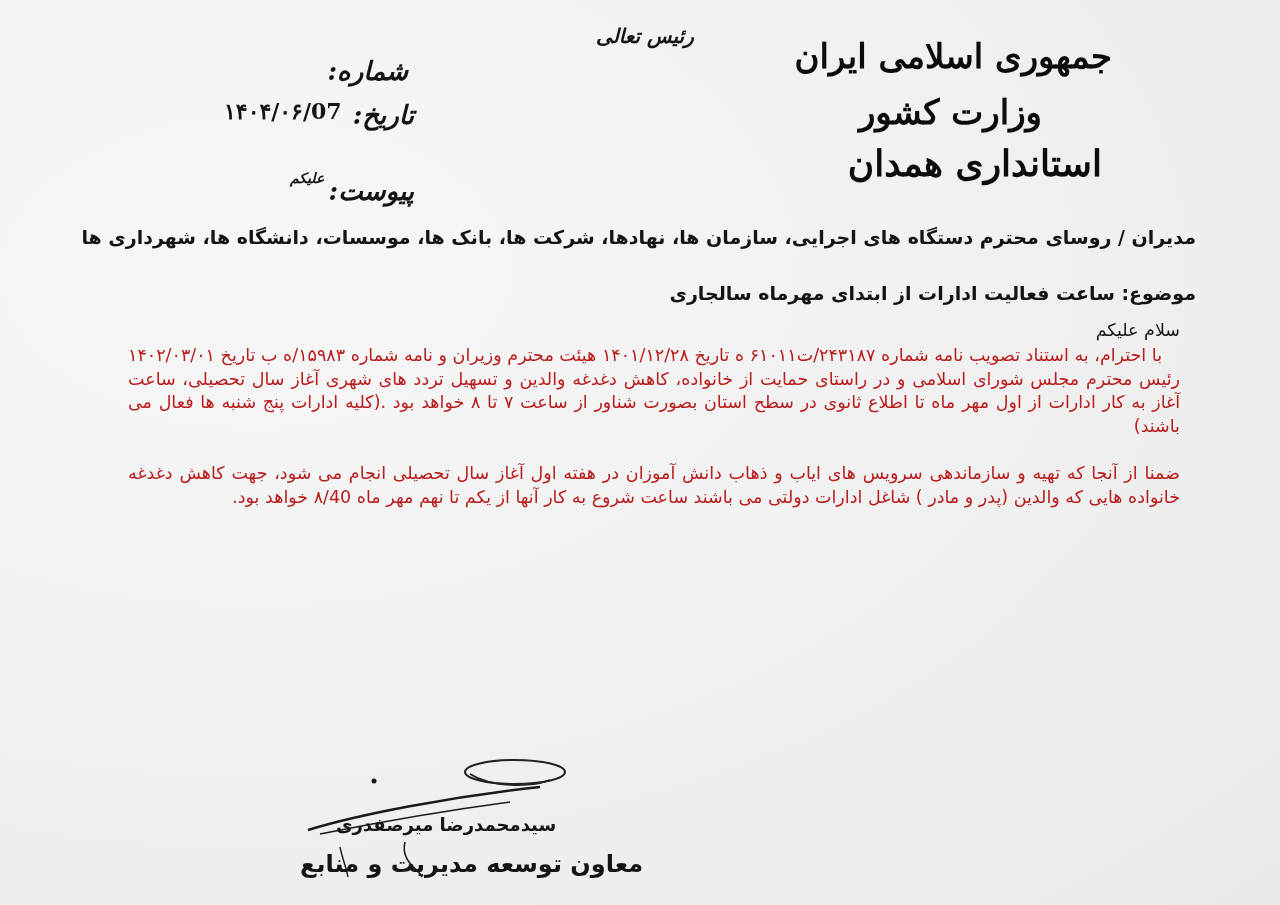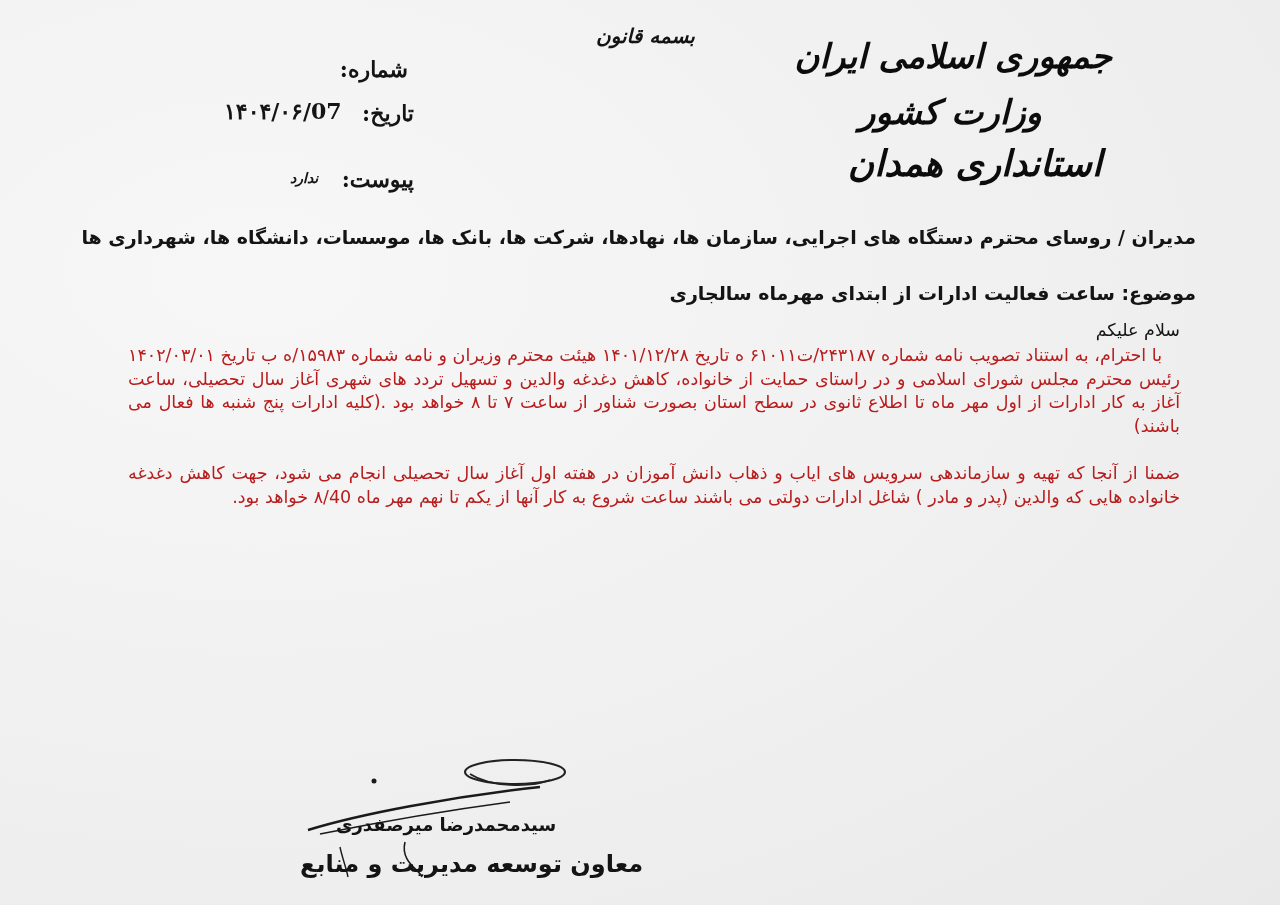--- a/index.html
+++ b/index.html
@@ -9,37 +9,37 @@
       background-image: radial-gradient(ellipse at 20% 30%, #f7f7f7 0%, #f0f0f0 55%, #e9e9e9 100%);
       font-family: "DejaVu Sans", sans-serif;
       color: #141414;
       position: relative;
     }
     .page { position: absolute; inset: 0; direction: rtl; }
     .abs { position: absolute; white-space: nowrap; }
 
     
     .lh-line {
-      font-family: "DejaVu Serif", serif; font-weight: bold; font-style: italic;
+      font-family: "DejaVu Serif", serif; font-weight: bold; 
       color: #0c0c0c; text-align: right; direction: rtl;
     }
     #lh1 { right: 168px; top: 36px; font-size: 34px; }
     #lh2 { right: 238px; top: 92px; font-size: 34px; }
     #lh3 { right: 178px; top: 142px; font-size: 36px; }
 
     
     #invocation { left: 596px; top: 24px; font-family: "DejaVu Serif", serif; font-style: italic; font-size: 20px; font-weight: bold; }
 
     
-    .meta-label { font-family: "DejaVu Serif", serif; font-weight: bold; font-size: 22px; }
+    .meta-label { font-family: "DejaVu Serif", serif; font-style: italic; font-weight: bold; font-size: 26px; }
     .meta-value { font-family: "DejaVu Serif", serif; font-weight: bold; font-size: 22px; }
     #m-num-l { right: 872px; top: 56px; }
     #m-date-l { right: 866px; top: 100px; }
     #m-date-v { left: 224px; top: 98px; direction: ltr; letter-spacing: 1px; }
-    #m-att-l { right: 866px; top: 166px; }
+    #m-att-l { right: 866px; top: 176px; }
     #m-att-v { left: 290px; top: 170px; font-size: 14px; font-family: "DejaVu Serif", serif; font-style: italic; font-weight: bold; }
 
     
     #recipients { right: 84px; top: 226px; font-family: "DejaVu Sans", sans-serif; font-weight: bold; font-size: 19px; }
     #subject { right: 84px; top: 282px; font-family: "DejaVu Sans", sans-serif; font-weight: bold; font-size: 19px; }
 
     
     .body-text {
       position: absolute; right: 100px; width: 1052px;
       font-family: "DejaVu Sans", sans-serif; font-size: 17.5px; line-height: 23.5px;
@@ -58,27 +58,27 @@
   </style>
 </head>
 <body>
 
 <div class="page">
 
   <div class="abs lh-line" id="lh1">جمهوری اسلامی ایران</div>
   <div class="abs lh-line" id="lh2">وزارت کشور</div>
   <div class="abs lh-line" id="lh3">استانداری همدان</div>
 
-  <div class="abs" id="invocation">بسمه قانون</div>
+  <div class="abs" id="invocation">رئیس تعالی</div>
 
   <div class="abs meta-label" id="m-num-l">شماره:</div>
   <div class="abs meta-label" id="m-date-l">تاریخ:</div>
   <div class="abs meta-value" id="m-date-v">۱۴۰۴/۰۶/07</div>
   <div class="abs meta-label" id="m-att-l">پیوست:</div>
-  <div class="abs" id="m-att-v">ندارد</div>
+  <div class="abs" id="m-att-v">علیکم</div>
 
   <div class="abs" id="subject">موضوع: ساعت فعالیت ادارات از ابتدای مهرماه سالجاری</div>
   <div class="abs" id="recipients">مدیران / روسای محترم دستگاه های اجرایی، سازمان ها، نهادها، شرکت ها، بانک ها، موسسات، دانشگاه ها، شهرداری ها</div>
 
   <div id="greeting">سلام علیکم</div>
   <div class="body-text" id="para1">با احترام، به استناد تصویب نامه شماره ۲۴۳۱۸۷/ت۶۱۰۱۱ ه تاریخ ۱۴۰۱/۱۲/۲۸ هیئت محترم وزیران و نامه شماره ۱۵۹۸۳/ه ب تاریخ ۱۴۰۲/۰۳/۰۱ رئیس محترم مجلس شورای اسلامی و در راستای حمایت از خانواده، کاهش دغدغه والدین و تسهیل تردد های شهری آغاز سال تحصیلی، ساعت آغاز به کار ادارات از اول مهر ماه تا اطلاع ثانوی در سطح استان بصورت شناور از ساعت ۷ تا ۸ خواهد بود .(کلیه ادارات پنج شنبه ها فعال می باشند)</div>
   <div class="body-text" id="para2">ضمنا از آنجا که تهیه و سازماندهی سرویس های ایاب و ذهاب  دانش آموزان در هفته اول آغاز سال تحصیلی انجام می شود، جهت کاهش دغدغه خانواده هایی که والدین (پدر و مادر ) شاغل ادارات دولتی می باشند ساعت شروع به کار آنها از یکم تا نهم مهر ماه ۸/40 خواهد بود.</div>
 
   <svg id="signature-scribble" viewBox="0 0 270 130">
     <ellipse cx="215" cy="20" rx="50" ry="12" fill="none" stroke="#222" stroke-width="2"></ellipse>

